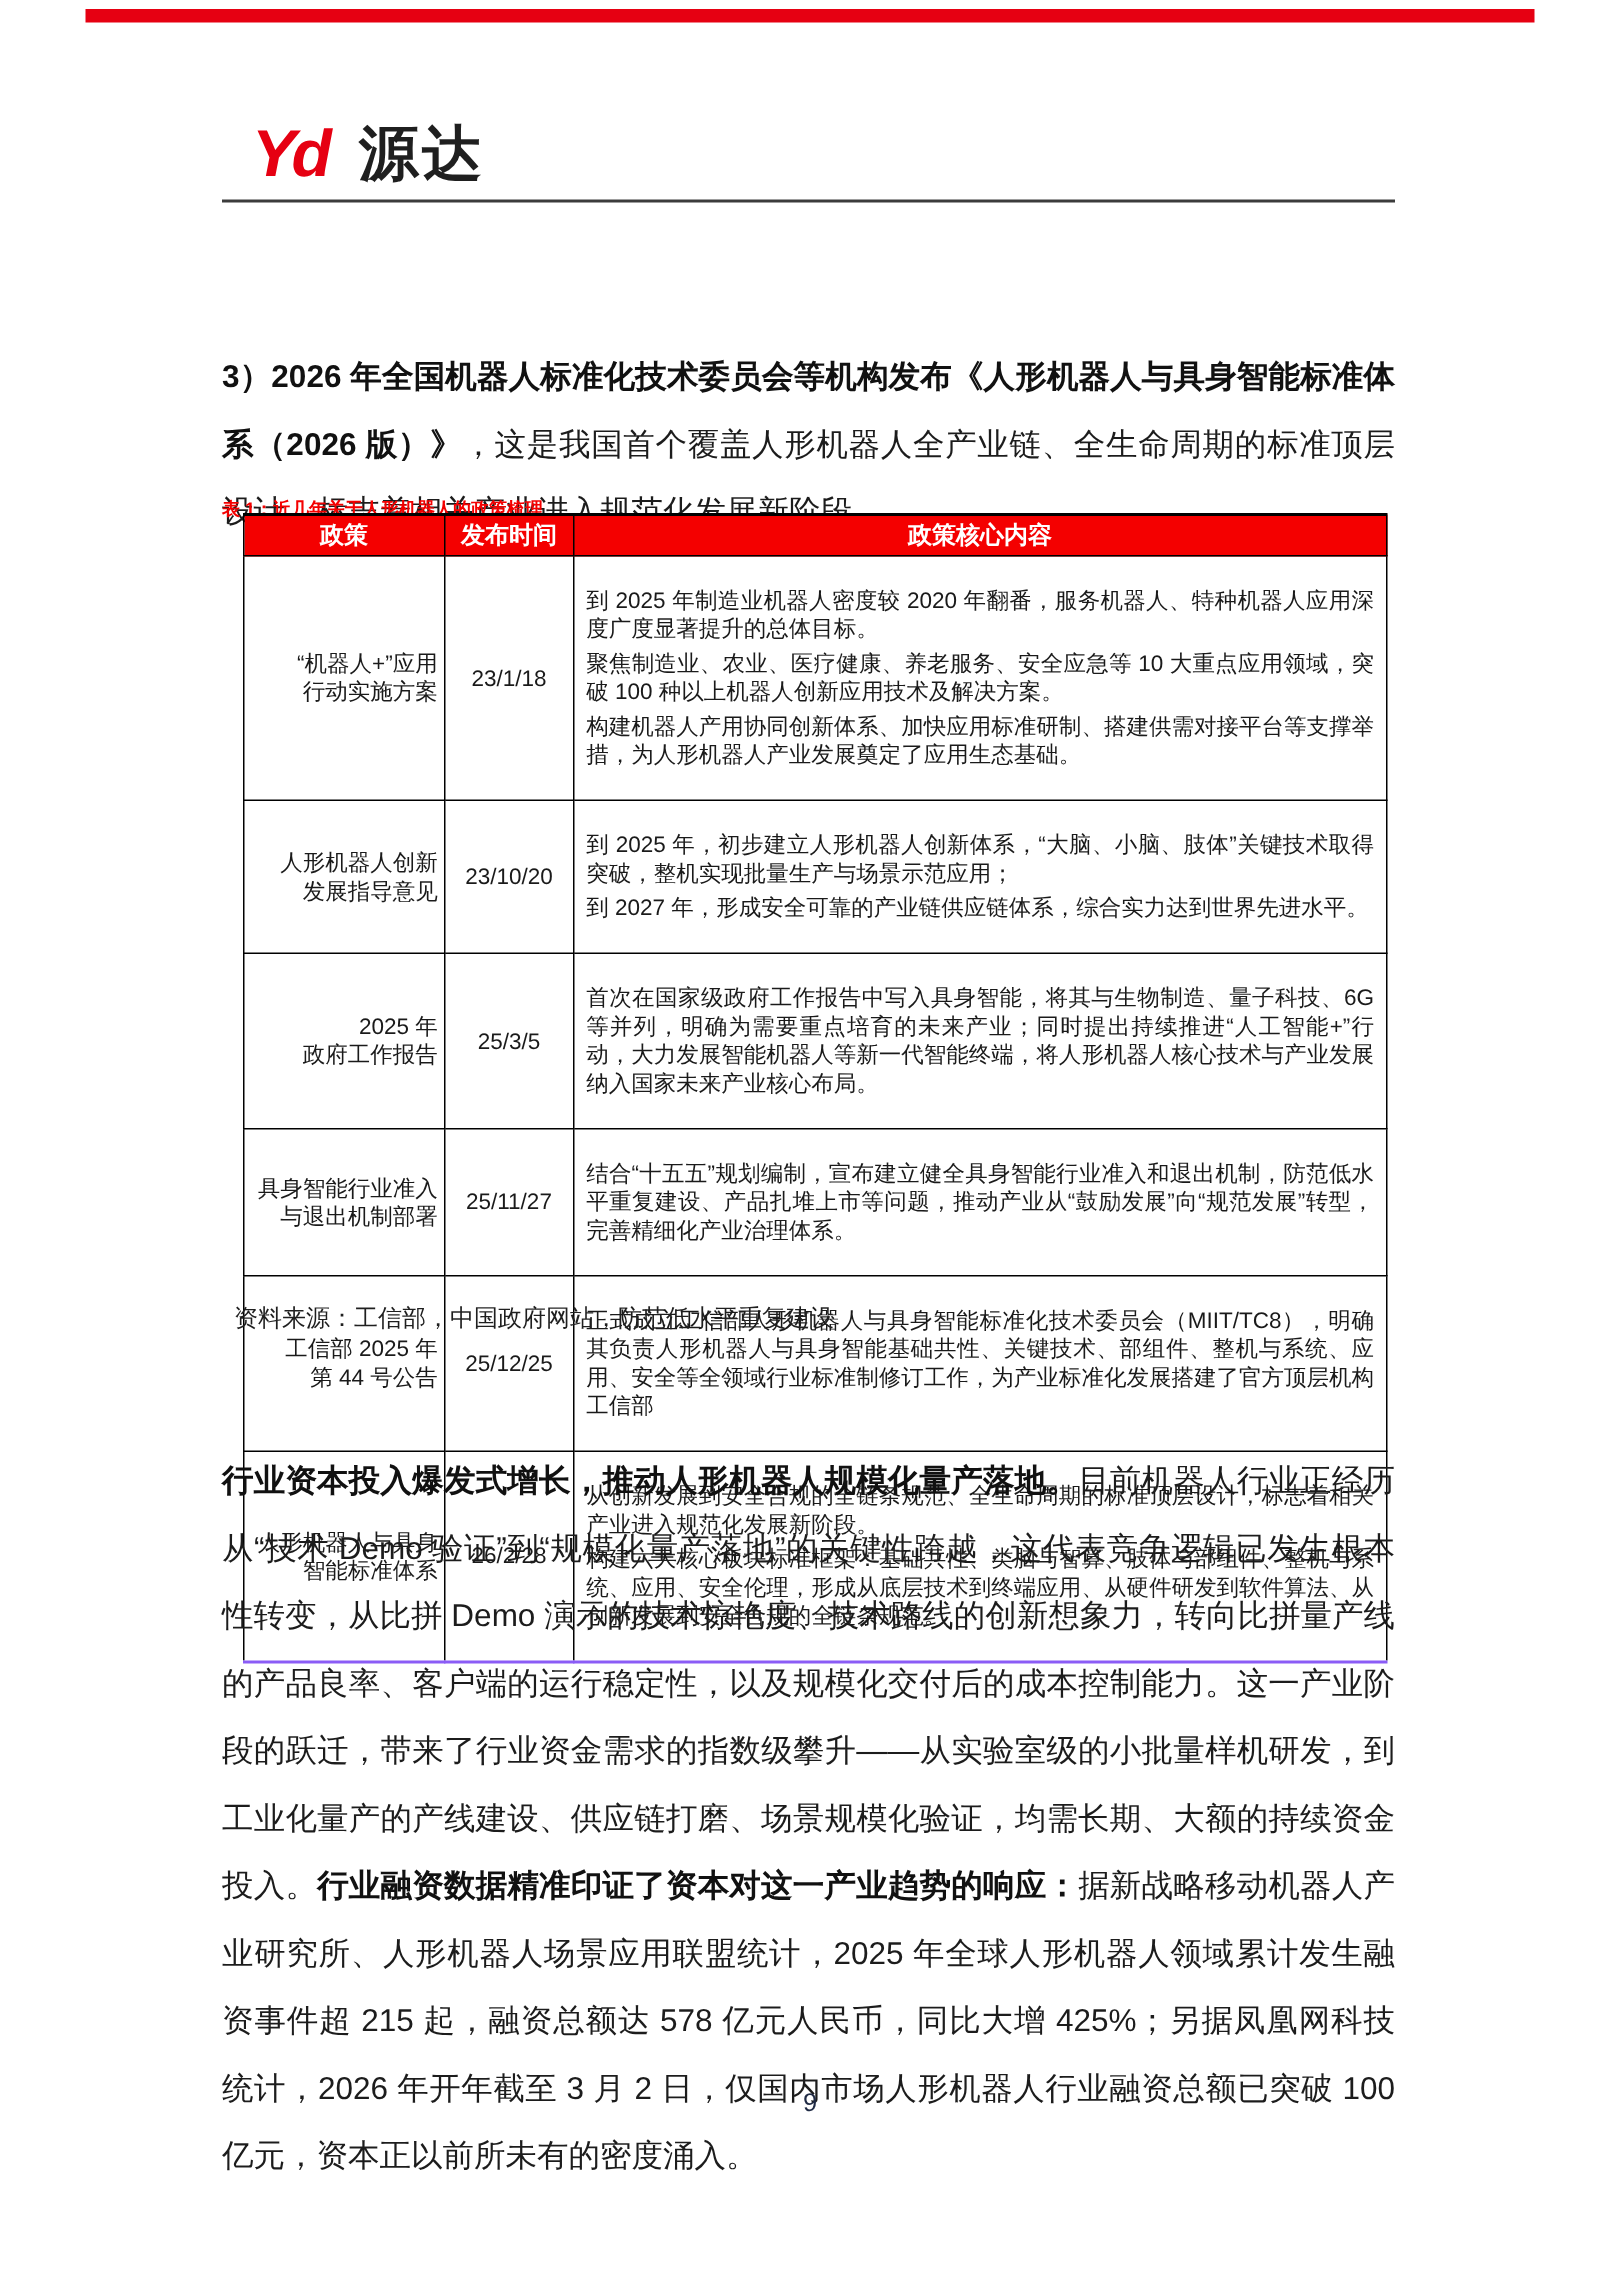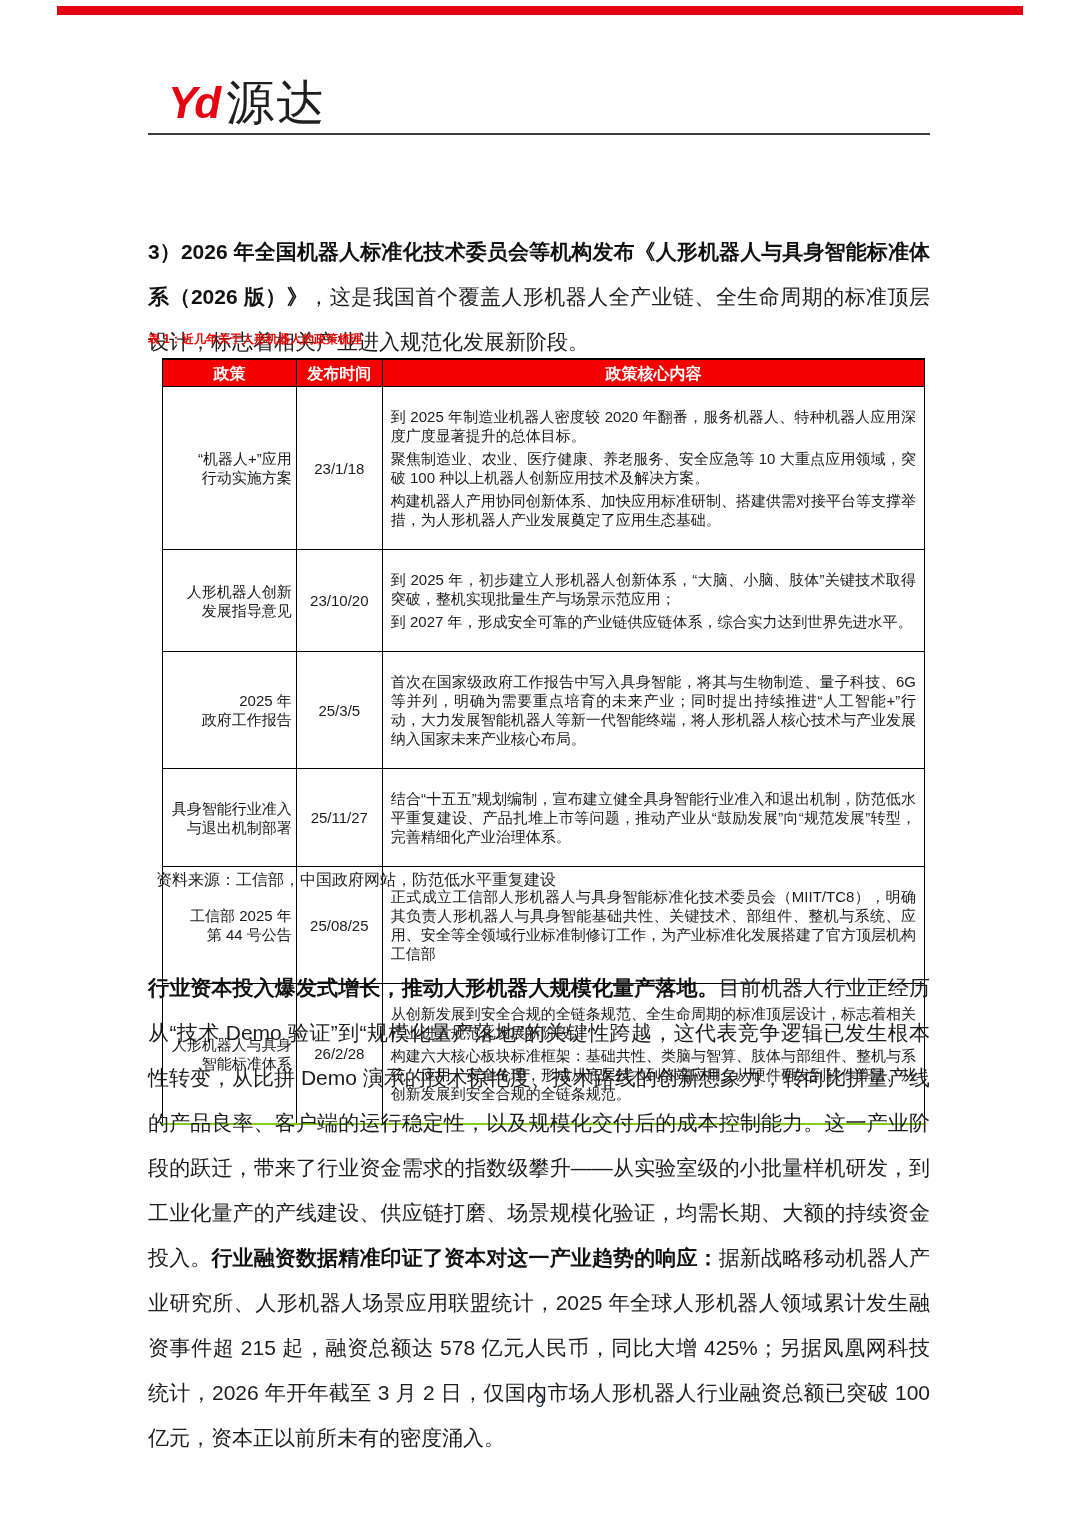--- a/index.html
+++ b/index.html
@@ -18,22 +18,22 @@
   .brand{
     position:absolute;left:168px;top:80px;height:46px;
     display:flex;align-items:center;
   }
   .logo-mark{
     font-weight:bold;font-style:italic;
     font-size:44px;line-height:44px;color:#e60012;
     letter-spacing:-3px;
   }
   .logo-name{
-    font-weight:normal;font-size:48px;line-height:44px;color:#1f1f1f;
-    margin-left:8px;letter-spacing:2px;
+    font-weight:bold;font-size:40px;line-height:44px;color:#1f1f1f;
+    margin-left:21px;letter-spacing:2px;
   }
   .brand-rule{
     position:absolute;left:148px;top:133px;width:782px;height:0;
     border-top:2px solid #3c3c3c;
   }
   .para{
     position:absolute;left:148px;width:782px;
     font-size:21px;line-height:45px;
     text-align:justify;
     color:#1c1c1c;
@@ -41,24 +41,24 @@
   .intro{top:141px;}
   .heading{top:208px;font-weight:bold;color:#111111;}
   .heading .reg{font-weight:normal;color:#1c1c1c;}
   .b{font-weight:bold;color:#111111;}
   .table-title{
     position:absolute;left:148px;top:328px;width:770px;
     font-size:12px;line-height:22px;font-weight:bold;
     color:#f40000;
   }
   .policy-table{
-    position:absolute;left:162px;top:358px;width:763px;
+    position:absolute;left:162px;top:342px;width:763px;
     border-collapse:collapse;
     font-size:15px;line-height:19px;color:#1a1a1a;
-    border-top:2px solid #000;border-bottom:2px solid #84cc16;
+    border-top:2px solid #000;border-bottom:2px solid #8b5cf6;
   }
   .policy-table th,.policy-table td{
     border:1px solid #000;
     vertical-align:middle;
   }
   .policy-table th{
     background:#f40000;color:#ffffff;
     font-weight:bold;font-size:16px;
     padding:2px 4px;height:22px;
   }
@@ -142,21 +142,21 @@
           <td class="c-policy">具身智能行业准入
 与退出机制部署</td>
           <td class="c-date">25/11/27</td>
           <td class="c-content">
             <p>结合“十五五”规划编制，宣布建立健全具身智能行业准入和退出机制，防范低水平重复建设、产品扎堆上市等问题，推动产业从“鼓励发展”向“规范发展”转型，完善精细化产业治理体系。</p>
           </td>
         </tr>
         <tr>
           <td class="c-policy">工信部 2025 年
 第 44 号公告</td>
-          <td class="c-date">25/08/25</td>
+          <td class="c-date">25/12/25</td>
           <td class="c-content">
             <p>正式成立工信部人形机器人与具身智能标准化技术委员会（MIIT/TC8），明确其负责人形机器人与具身智能基础共性、关键技术、部组件、整机与系统、应用、安全等全领域行业标准制修订工作，为产业标准化发展搭建了官方顶层机构工信部</p>
           </td>
         </tr>
         <tr>
           <td class="c-policy">人形机器人与具身
 智能标准体系</td>
           <td class="c-date">26/2/28</td>
           <td class="c-content">
             <p>从创新发展到安全合规的全链条规范、全生命周期的标准顶层设计，标志着相关产业进入规范化发展新阶段。</p>

